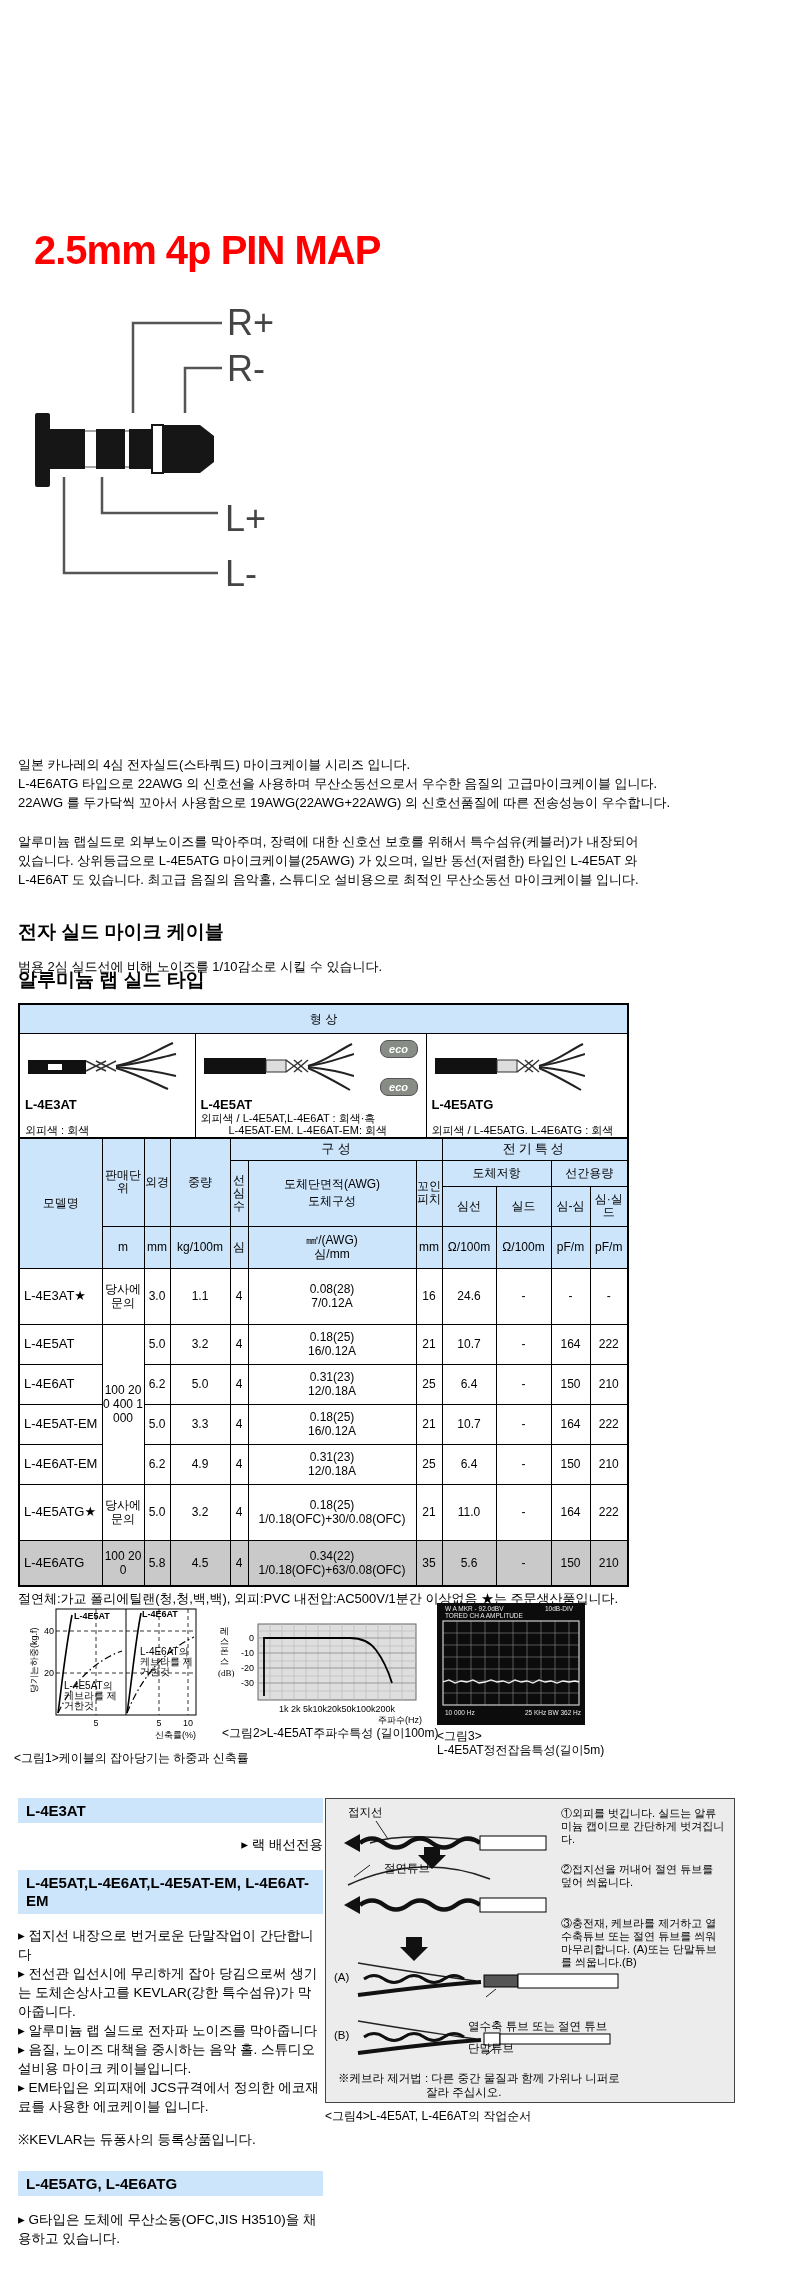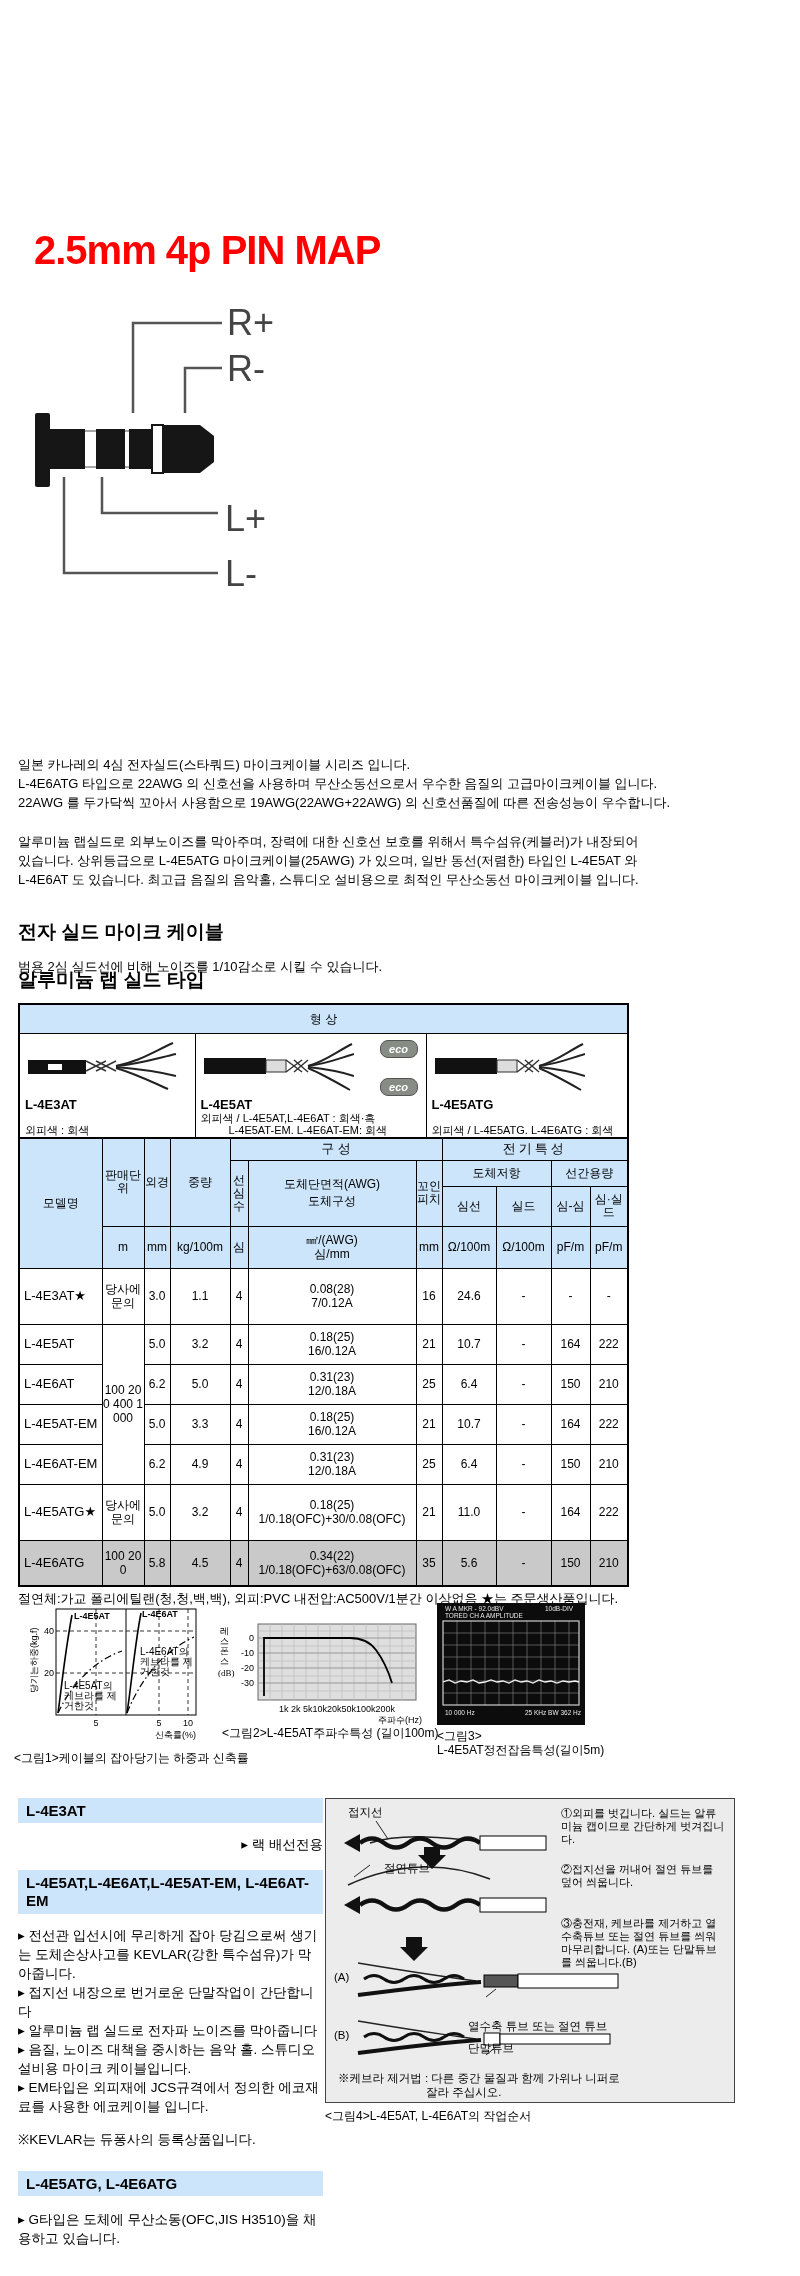--- a/index.html
+++ b/index.html
@@ -458,22 +458,22 @@
     </div>
     <div class="abs figcap" style="left:437px;top:128px;">&lt;그림3&gt;</div>
     <div class="abs figcap" style="left:437px;top:142px;">L-4E5AT정전잡음특성(길이5m)</div>
   </div>
 
   <div class="abs" style="left:18px;top:1798px;width:305px;">
     <div class="blue-bar">L-4E3AT</div>
     <div class="bullets" style="margin-top:12px;text-align:right;">▸ 랙 배선전용</div>
     <div class="blue-bar" style="margin-top:16px;line-height:18px;">L-4E5AT,L-4E6AT,L-4E5AT-EM, L-4E6AT-EM</div>
     <div class="bullets" style="margin-top:12px;">
+      <div>▸ 접지선 내장으로 번거로운 단말작업이 간단합니다</div>
       <div>▸ 전선관 입선시에 무리하게 잡아 당김으로써 생기는 도체손상사고를 KEVLAR(강한 특수섬유)가 막아줍니다.</div>
-      <div>▸ 접지선 내장으로 번거로운 단말작업이 간단합니다</div>
       <div>▸ 알루미늄 랩 실드로 전자파 노이즈를 막아줍니다</div>
       <div>▸ 음질, 노이즈 대책을 중시하는 음악 홀. 스튜디오 설비용 마이크 케이블입니다.</div>
       <div>▸ EM타입은 외피재에 JCS규격에서 정의한 에코재료를 사용한 에코케이블 입니다.</div>
     </div>
     <div class="bullets" style="margin-top:14px;">※KEVLAR는 듀퐁사의 등록상품입니다.</div>
     <div class="blue-bar" style="margin-top:22px;">L-4E5ATG, L-4E6ATG</div>
     <div class="bullets" style="margin-top:14px;">▸ G타입은 도체에 무산소동(OFC,JIS H3510)을 채용하고 있습니다.</div>
   </div>
 
   <div class="abs graybox" style="left:325px;top:1798px;width:408px;height:303px;">

